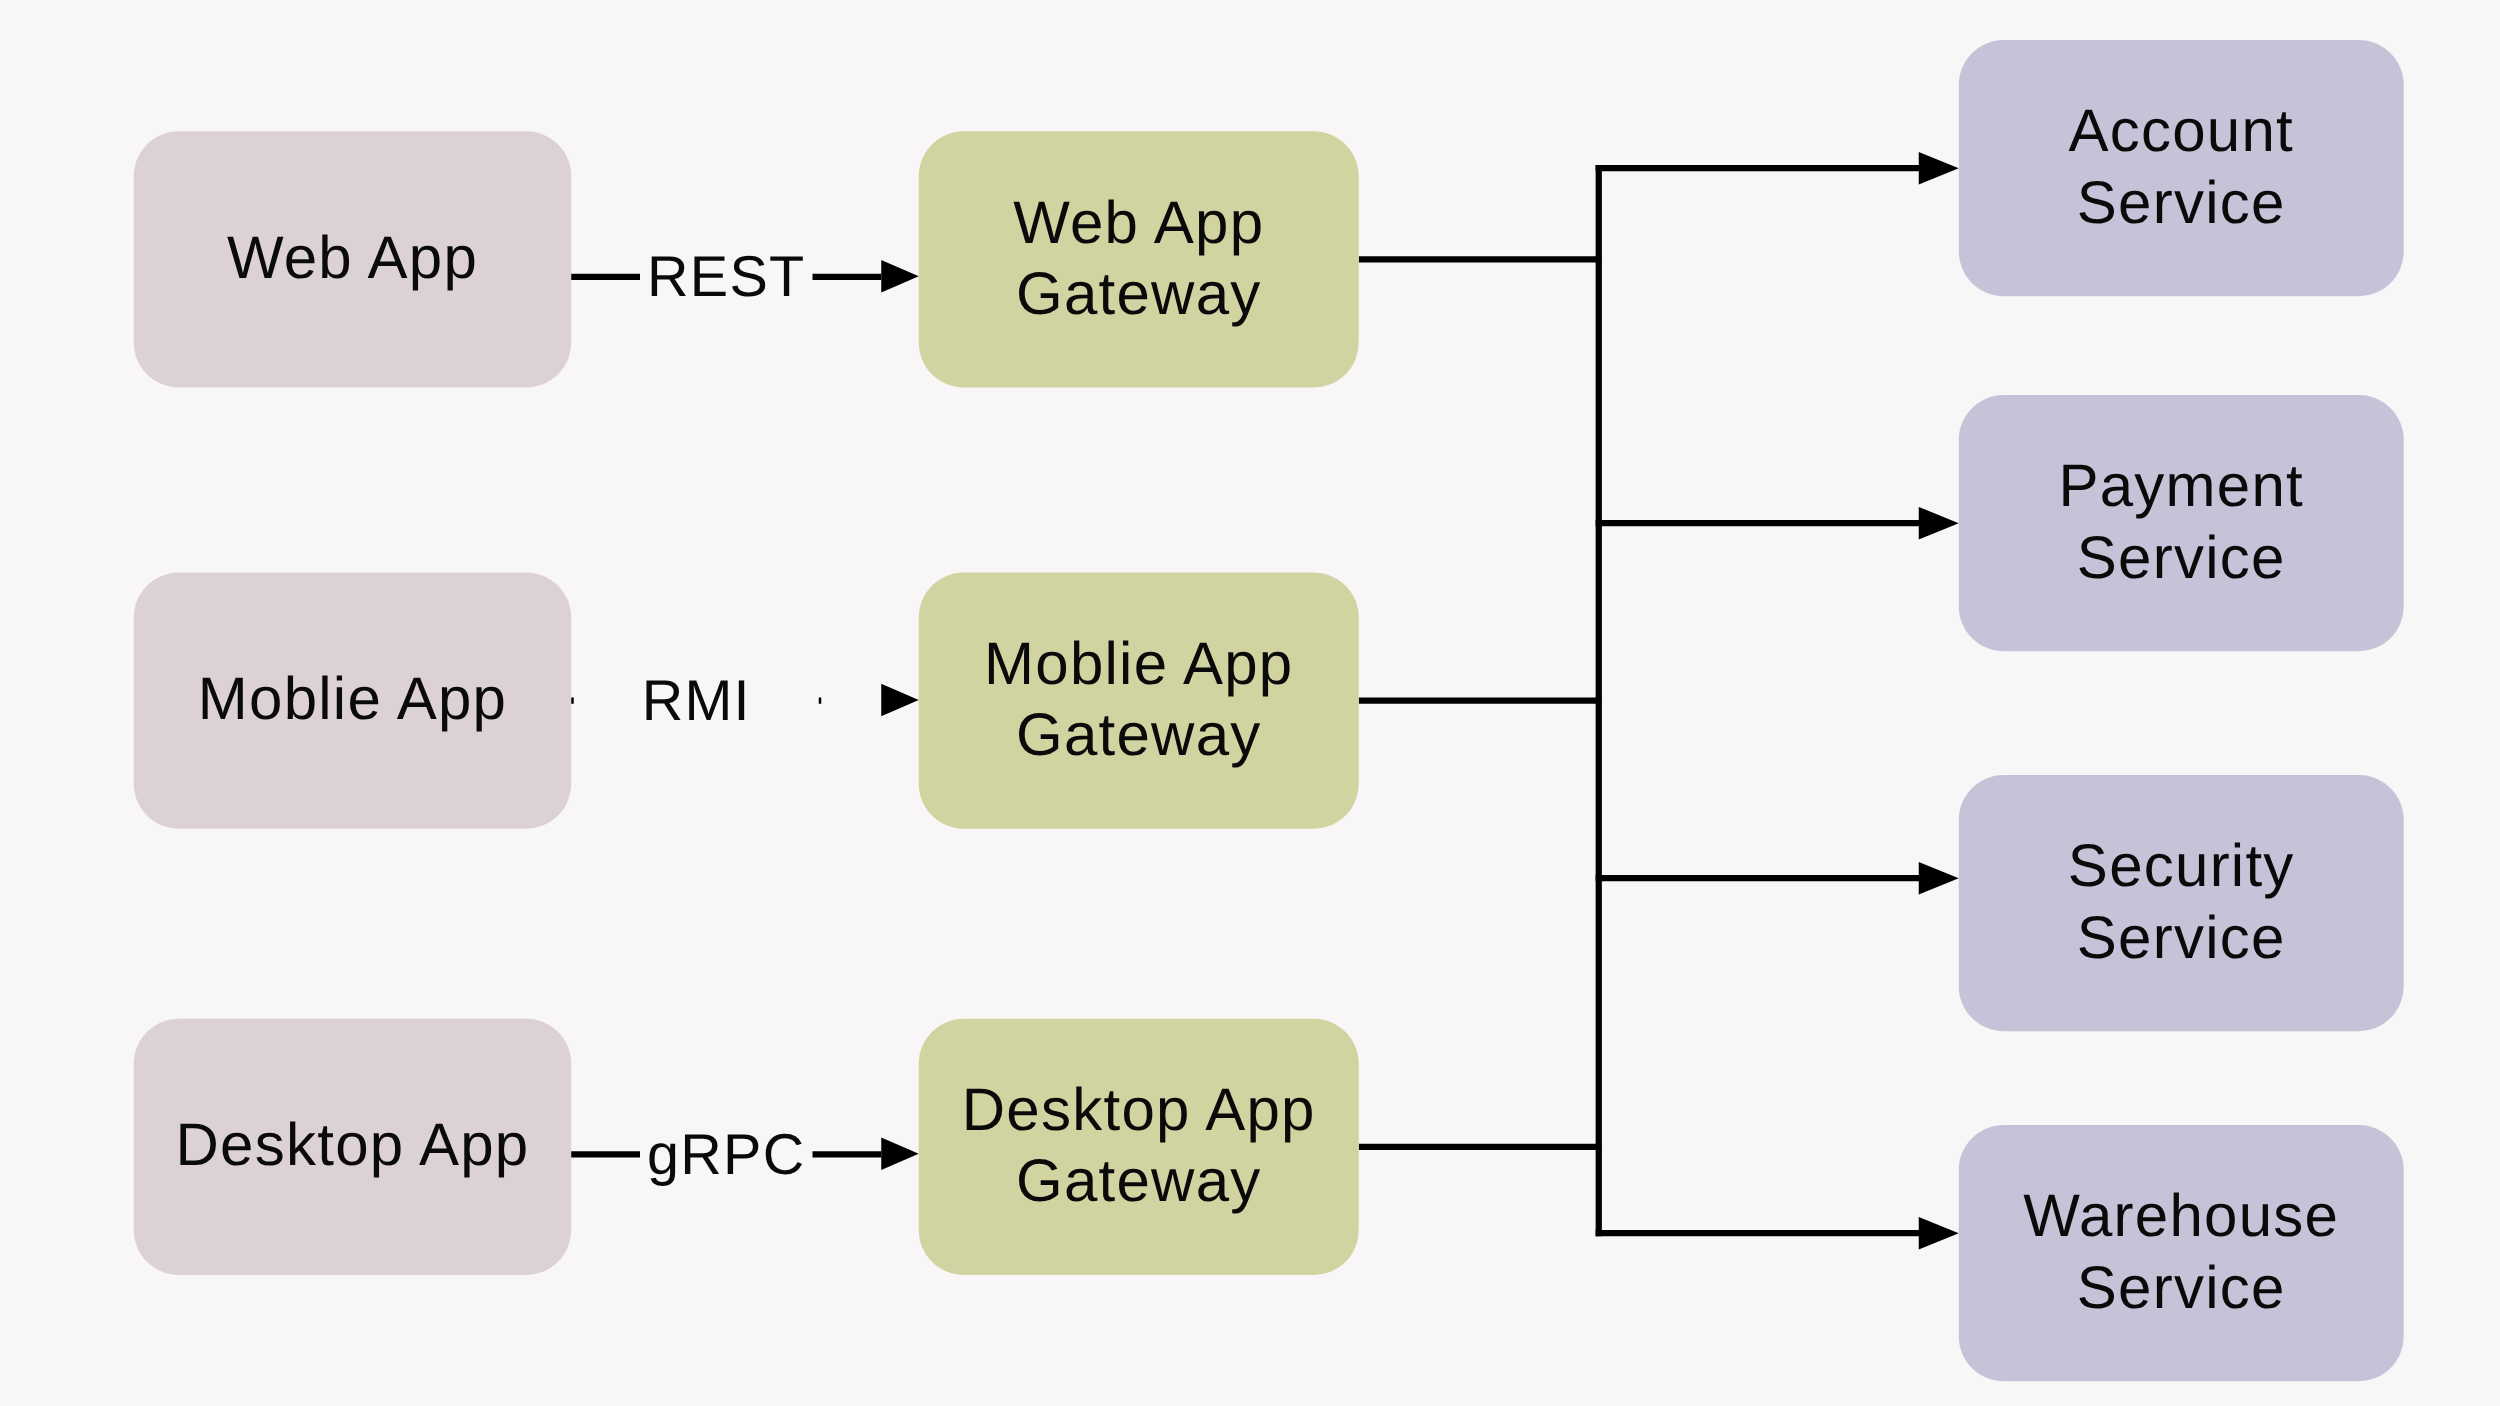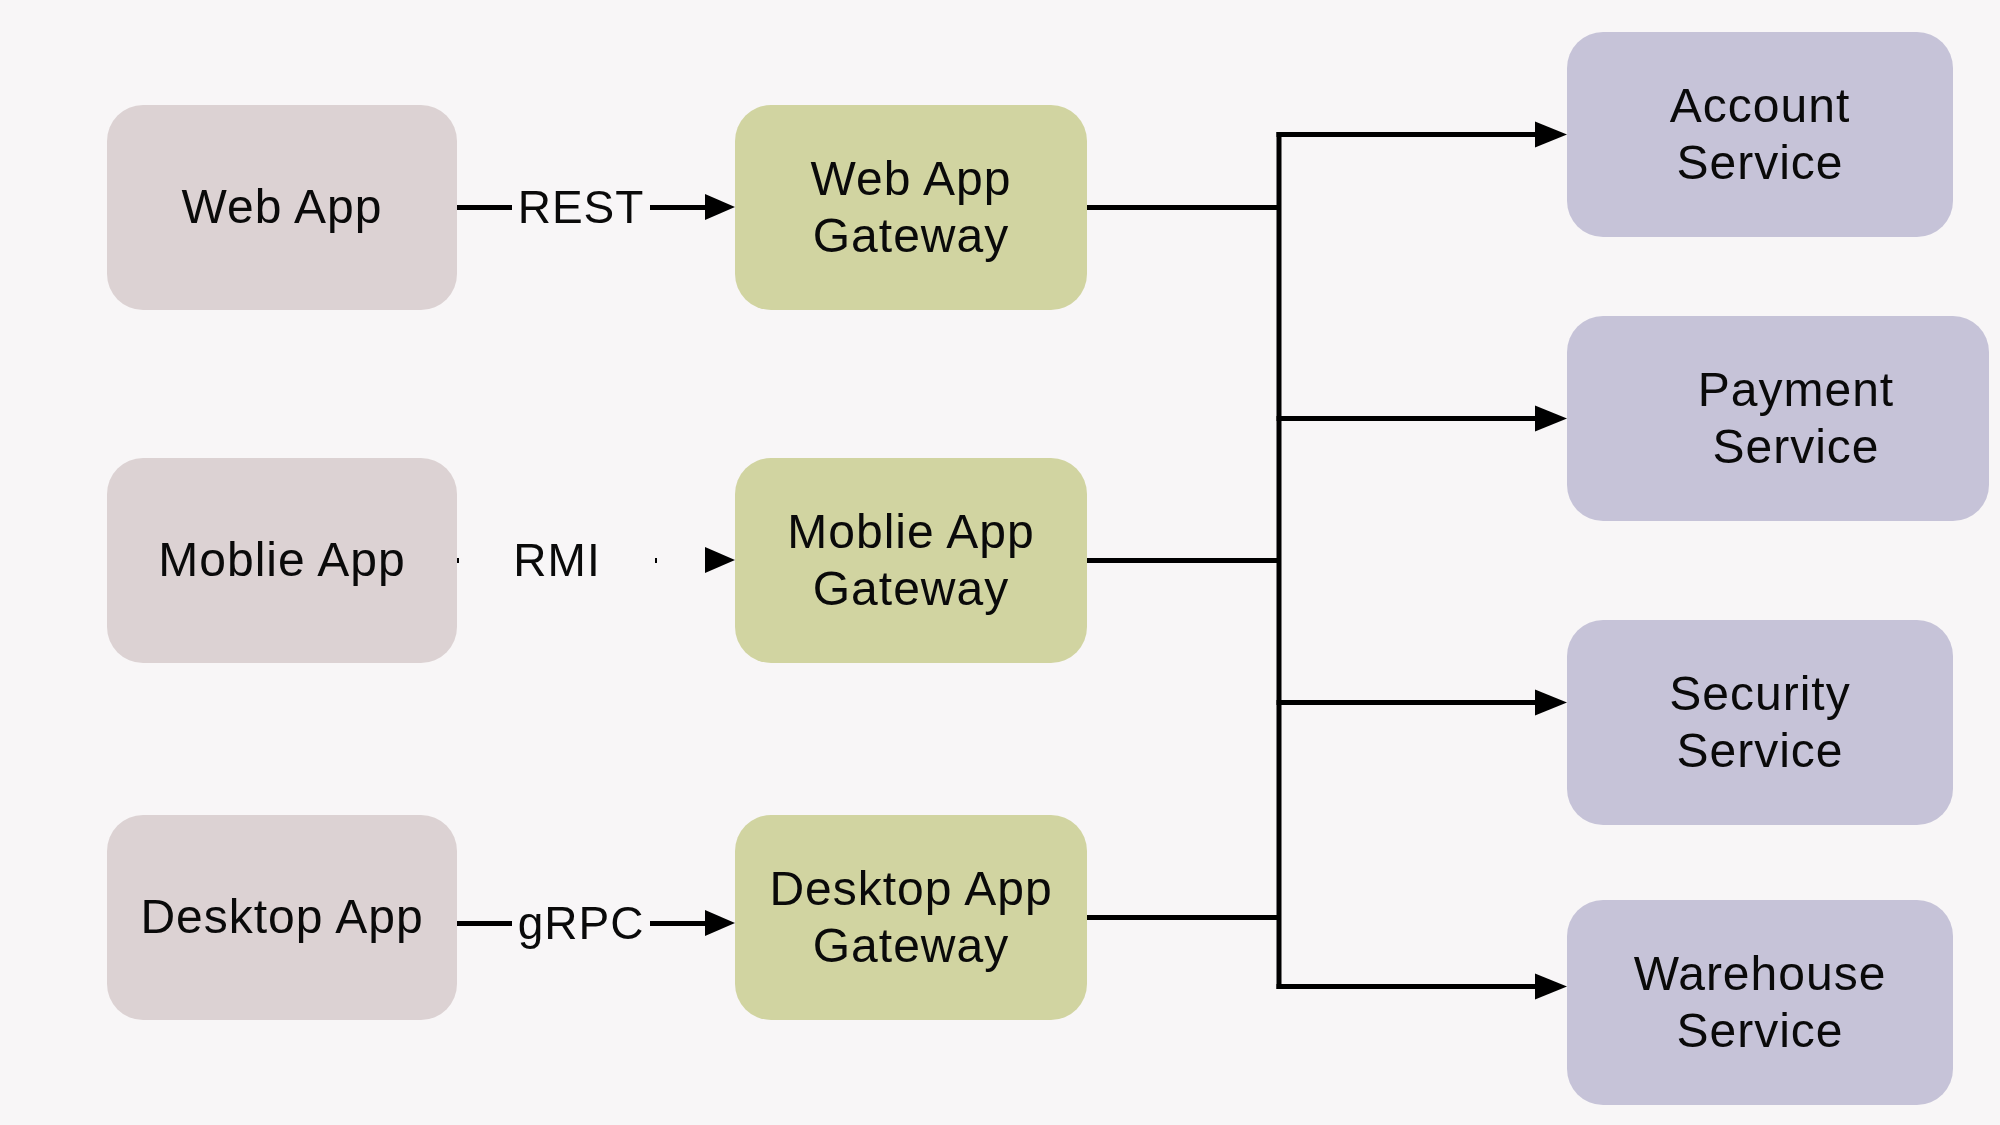--- a/index.html
+++ b/index.html
@@ -29,33 +29,33 @@
     align-items:center;
     justify-content:center;
     text-align:center;
     font-size:48px;
     line-height:1.18;
     white-space:pre-line;
     letter-spacing:1px;
   }
   .app{ left:107px; width:350px; height:205px; background:var(--app-fill); }
   .gateway{ left:735px; width:352px; height:205px; background:var(--gateway-fill); }
-  .service{ left:1567px; width:386px; height:205px; background:var(--service-fill); }
+  .service{ left:1567px; width:356px; height:205px; background:var(--service-fill); }
   .row1{ top:105px; } .row2{ top:458px; } .row3{ top:815px; }
-  .srow1{ top:32px; } .srow2{ top:316px;padding-left:36px; } .srow3{ top:620px; } .srow4{ top:900px; }
+  .srow1{ top:32px; } .srow2{ top:316px; } .srow3{ top:620px; } .srow4{ top:900px; }
 
   .connector{
     position:absolute;
     left:457px;
     width:278px;
     height:64px;
     display:flex;
     align-items:center;
   }
-  .c-row1{ top:175px;text-align:right; } .c-row2{ top:528px;gap:48px; } .c-row3{ top:891px; }
+  .c-row1{ top:189px;text-align:right; } .c-row2{ top:528px;gap:48px; } .c-row3{ top:891px; }
   .connector .seg{
     flex:1 1 0;
     height:5px;
     background:var(--line);
   }
   .connector .lbl{
     flex:0 0 auto;
     padding:0 6px;
     font-size:46px;
     letter-spacing:1px;

